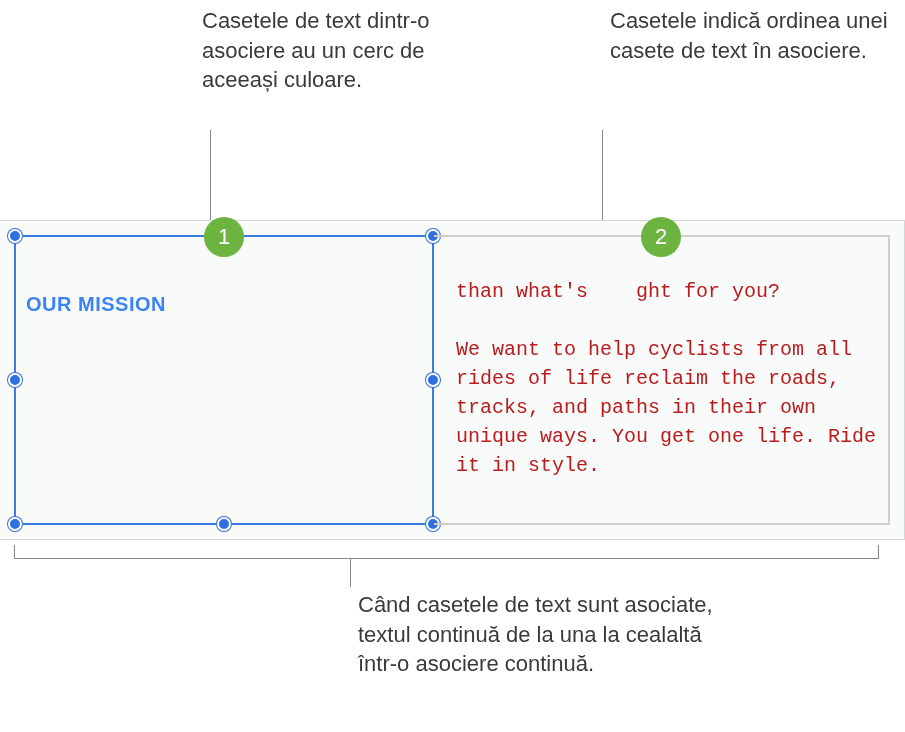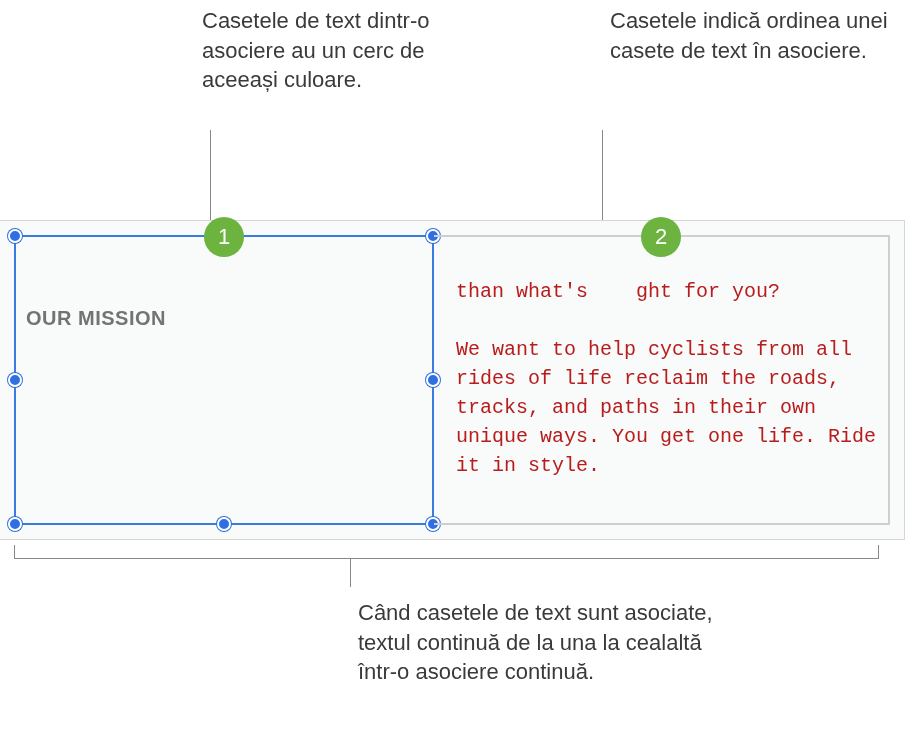--- a/index.html
+++ b/index.html
@@ -76,26 +76,26 @@
     border-radius: 50%;
     color: #fff;
     font-size: 22px;
     font-weight: 500;
     display: flex;
     align-items: center;
     justify-content: center;
     z-index: 5;
   }
   .mission-heading {
-    color: #737373;
+    color: #3b82f6;
     font-weight: 700;
     font-size: 20px;
     letter-spacing: 0.5px;
     padding: 4px 10px 0 10px;
-    margin-top: 66px;
+    margin-top: 52px;
   }
   .body-text {
     font-family: "Courier New", Courier, monospace;
     font-size: 20px;
     line-height: 1.45;
     color: #b91c1c;
     padding: 26px 10px 10px 22px;
     white-space: pre-wrap;
     margin-top: 32px;
   }
@@ -150,13 +150,13 @@
 
 We want to help cyclists from all rides of life reclaim the roads, tracks, and paths in their own unique ways. You get one life. Ride it in style.</div>
     </div>
 
   </div>
 </div>
 
 <div class="bracket" style="top:545px; left:14px; width:865px;"></div>
 <div class="bracket-stem" style="top:559px; left:350px; height:28px;"></div>
 
-<div class="callout-text" style="top:590px; left:358px; width:360px;margin-top:8px;">Când casetele de text sunt asociate, textul continuă de la una la cealaltă într-o asociere continuă.</div>
+<div class="callout-text" style="top:590px; left:358px; width:360px;">Când casetele de text sunt asociate, textul continuă de la una la cealaltă într-o asociere continuă.</div>
 
 </body></html>

